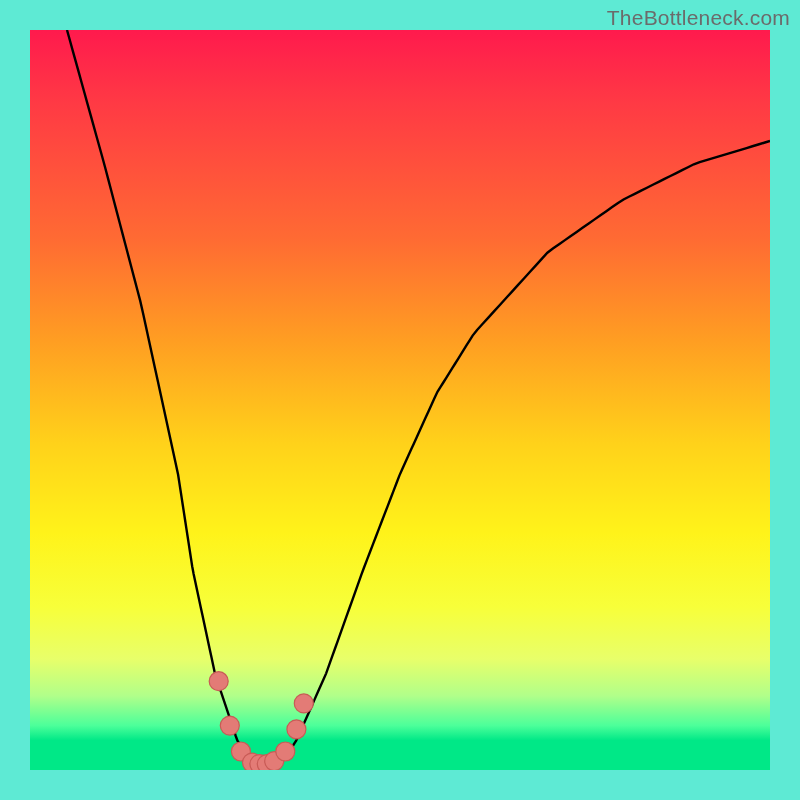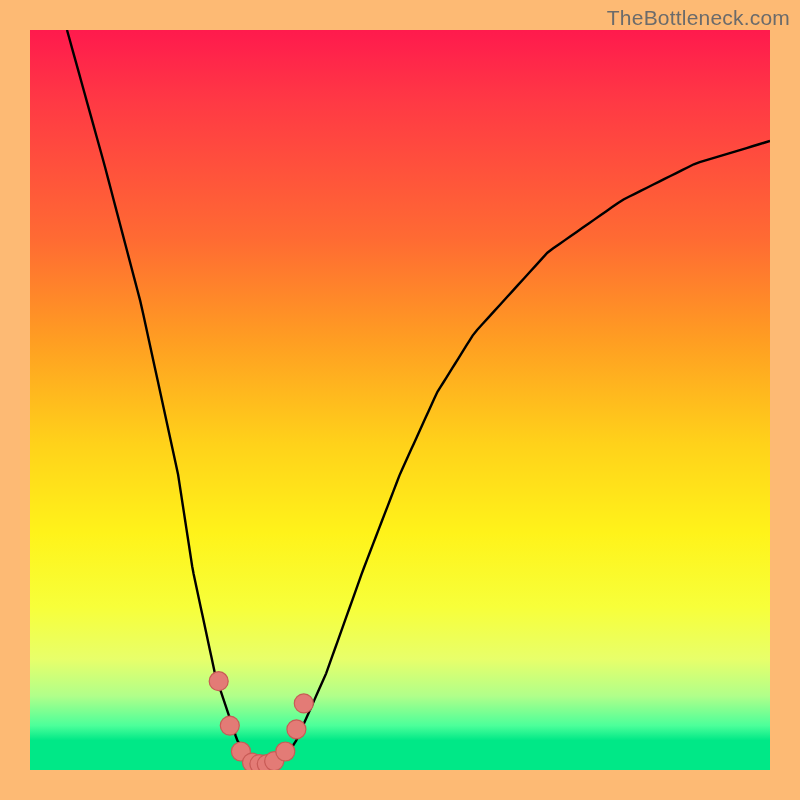--- a/index.html
+++ b/index.html
@@ -10,21 +10,21 @@
     overflow: hidden;
     background: #000;
     font-family: Arial, Helvetica, sans-serif;
   }
   .frame {
     position: absolute;
     left: 0;
     top: 0;
     width: 800px;
     height: 800px;
-    background: #fdba74;
+    background: #5eead4;
   }
   .plot {
     position: absolute;
     left: 30px;
     top: 30px;
     width: 740px;
     height: 740px;
     
     background: linear-gradient(
       to bottom,

